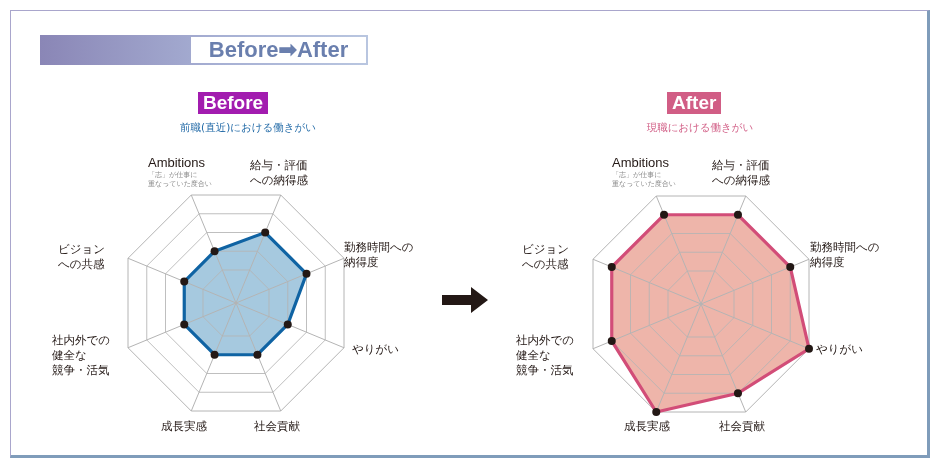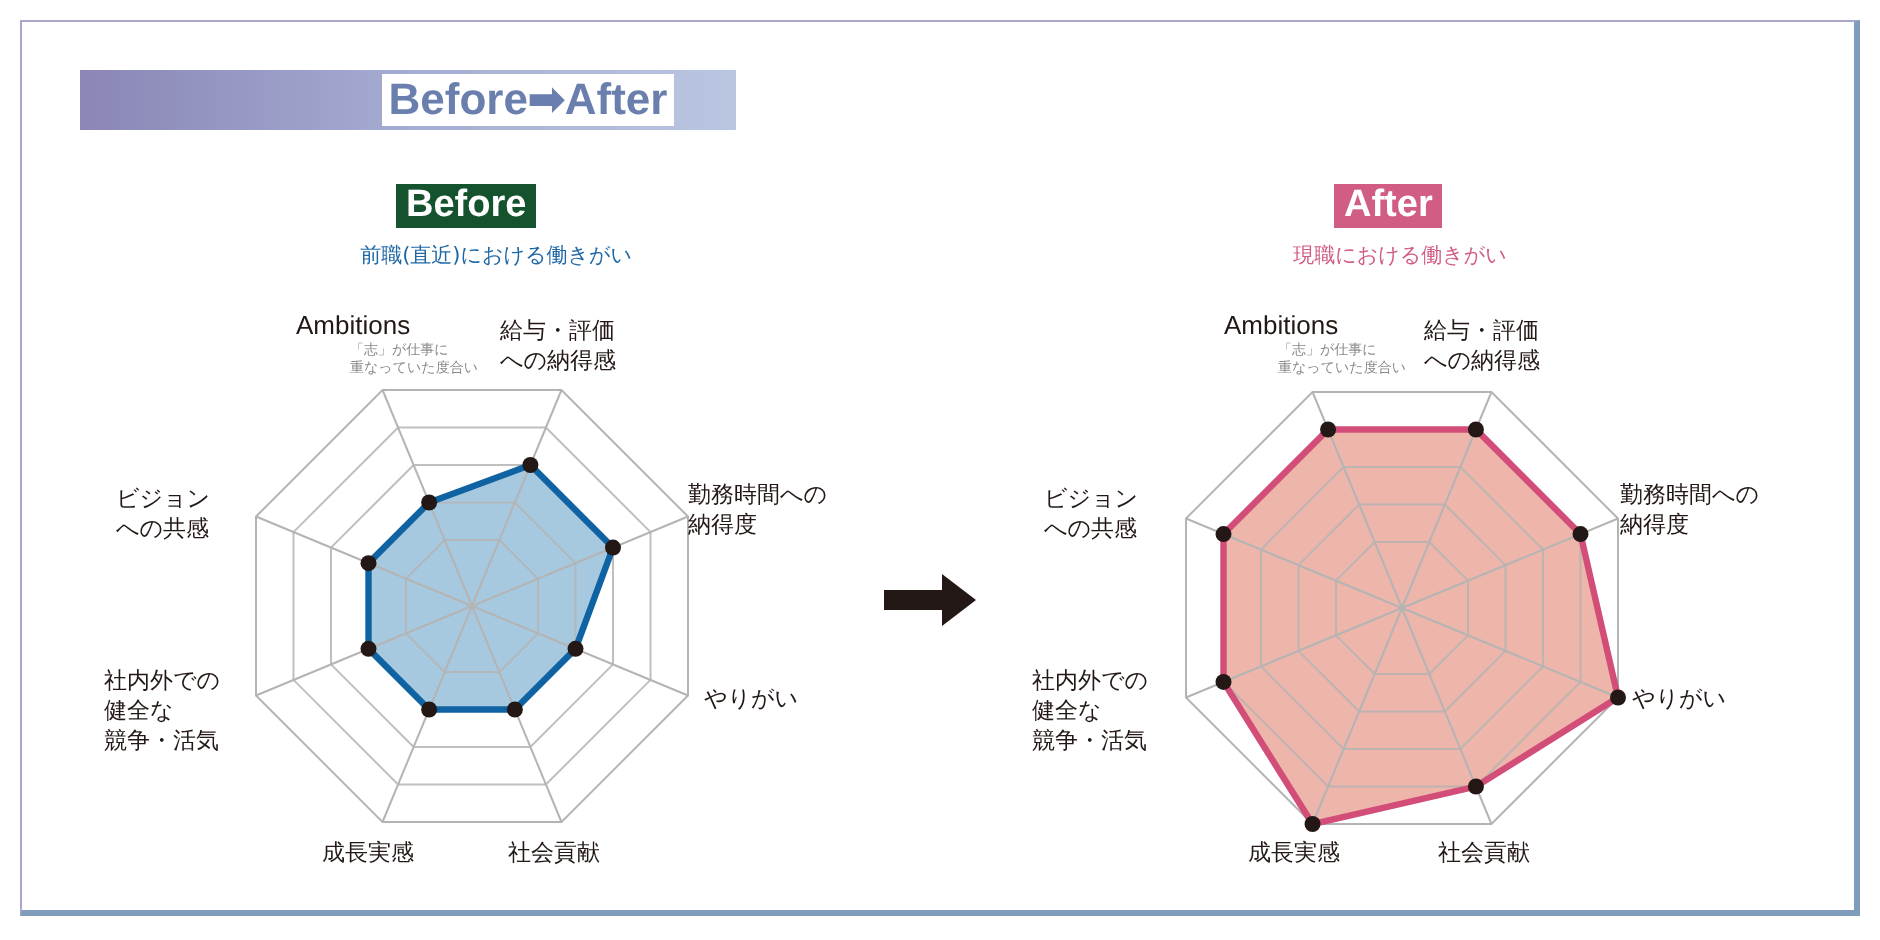--- a/index.html
+++ b/index.html
@@ -18,56 +18,56 @@
   .title-block {
     position: absolute; left: 40px; top: 35px; width: 328px; height: 30px;
     background: linear-gradient(90deg, #8a86b6 0%, #a7b0d4 55%, #b9c6e0 100%);
     display: flex; align-items: center;
   }
   .title-jp {
     color: #ffffff; font-size: 22px; font-weight: bold; letter-spacing: 1px;
     padding-left: 2px; width: 150px; white-space: nowrap;
   }
   .title-en-box {
-    position: absolute; left: 151px; top: 2px; width: 146px; height: 26px;
+    position: absolute; left: 151px; top: 2px; width: 175px; height: 26px;
     background: #ffffff; display: flex; align-items: center; justify-content: center;
   }
   .title-en {
     color: #6a7fae; font-size: 22px; font-weight: bold; white-space: nowrap;
     font-family: "Liberation Sans", sans-serif;
   }
   .section-badge {
     position: absolute; height: 22px; padding: 0 5px;
     color: #fff; font-weight: bold; font-size: 19px; line-height: 22px;
     font-family: "Liberation Sans", sans-serif;
   }
   .section-sub {
     position: absolute; font-size: 10.5px; white-space: nowrap; text-align: center;
   }
   .axis-label {
     position: absolute; font-size: 11.5px; line-height: 15px; text-align: left;
     white-space: nowrap; color: #231815;
   }
   .axis-label .en { font-size: 13px; font-family: "Liberation Sans", sans-serif; }
-  .axis-label .note { display: block; font-size: 7px; line-height: 9px; color: #8a8a8a; margin-left: 27px; }
+  .axis-label .note { display: block; font-size: 7px; line-height: 9px; color: #8a8a8a; }
   svg.radar { position: absolute; left: 0; top: 0; }
   .arrow { position: absolute; left: 442px; top: 287px; }
 </style>
 </head>
 <body>
 
 <div class="frame"></div>
 
 <div class="title-block">
   <div class="title-en-box">
     <span class="title-en">Before➡After</span>
   </div>
 </div>
 
-<div class="section-badge" id="badge-before" style="left: 198px; top: 92px; background: #14532d;">Before</div>
+<div class="section-badge" id="badge-before" style="left: 198px; top: 92px; background: #a21caf;">Before</div>
 <div class="section-sub" id="sub-before" style="left: 156px; top: 121px; width: 160px; color: rgb(31, 104, 166); text-align: right;">前職(直近)における働きがい</div>
 
 <div class="section-badge" id="badge-after" style="left: 667px; top: 92px; background: rgb(209, 93, 133); text-align: center;">After</div>
 <div class="section-sub" id="sub-after" style="left: 630px; top: 121px; width: 140px; color: rgb(209, 93, 133);">現職における働きがい</div>
 
 <svg class="radar" id="radar-svg" width="940" height="470">
     <polygon points="214.56444814719234,251.25 265.2020561473032,232.5 306.5,273.7979438526968 287.75,324.4355518528077 257.4355518528077,354.75 214.56444814719237,354.75 184.25,324.43555185280763 184.25,281.5644481471923" fill="#a6c9df" stroke="none"></polygon>
     <polygon points="222.33095244168786,270 249.66904755831214,270 269,289.3309524416879 269,316.6690475583121 249.66904755831214,336 222.33095244168788,336 203,316.6690475583121 203,289.3309524416878" fill="none" stroke="#b4b4b4" stroke-width="1" stroke-opacity="0.85"></polygon>
     <polygon points="214.56444814719234,251.25 257.4355518528077,251.25 287.75,281.5644481471923 287.75,324.4355518528077 257.4355518528077,354.75 214.56444814719237,354.75 184.25,324.43555185280763 184.25,281.5644481471923" fill="none" stroke="#b4b4b4" stroke-width="1" stroke-opacity="0.85"></polygon>
     <polygon points="206.7979438526968,232.5 265.2020561473032,232.5 306.5,273.7979438526968 306.5,332.2020561473032 265.2020561473032,373.5 206.79794385269685,373.5 165.5,332.2020561473032 165.5,273.7979438526968" fill="none" stroke="#b4b4b4" stroke-width="1" stroke-opacity="0.85"></polygon>

